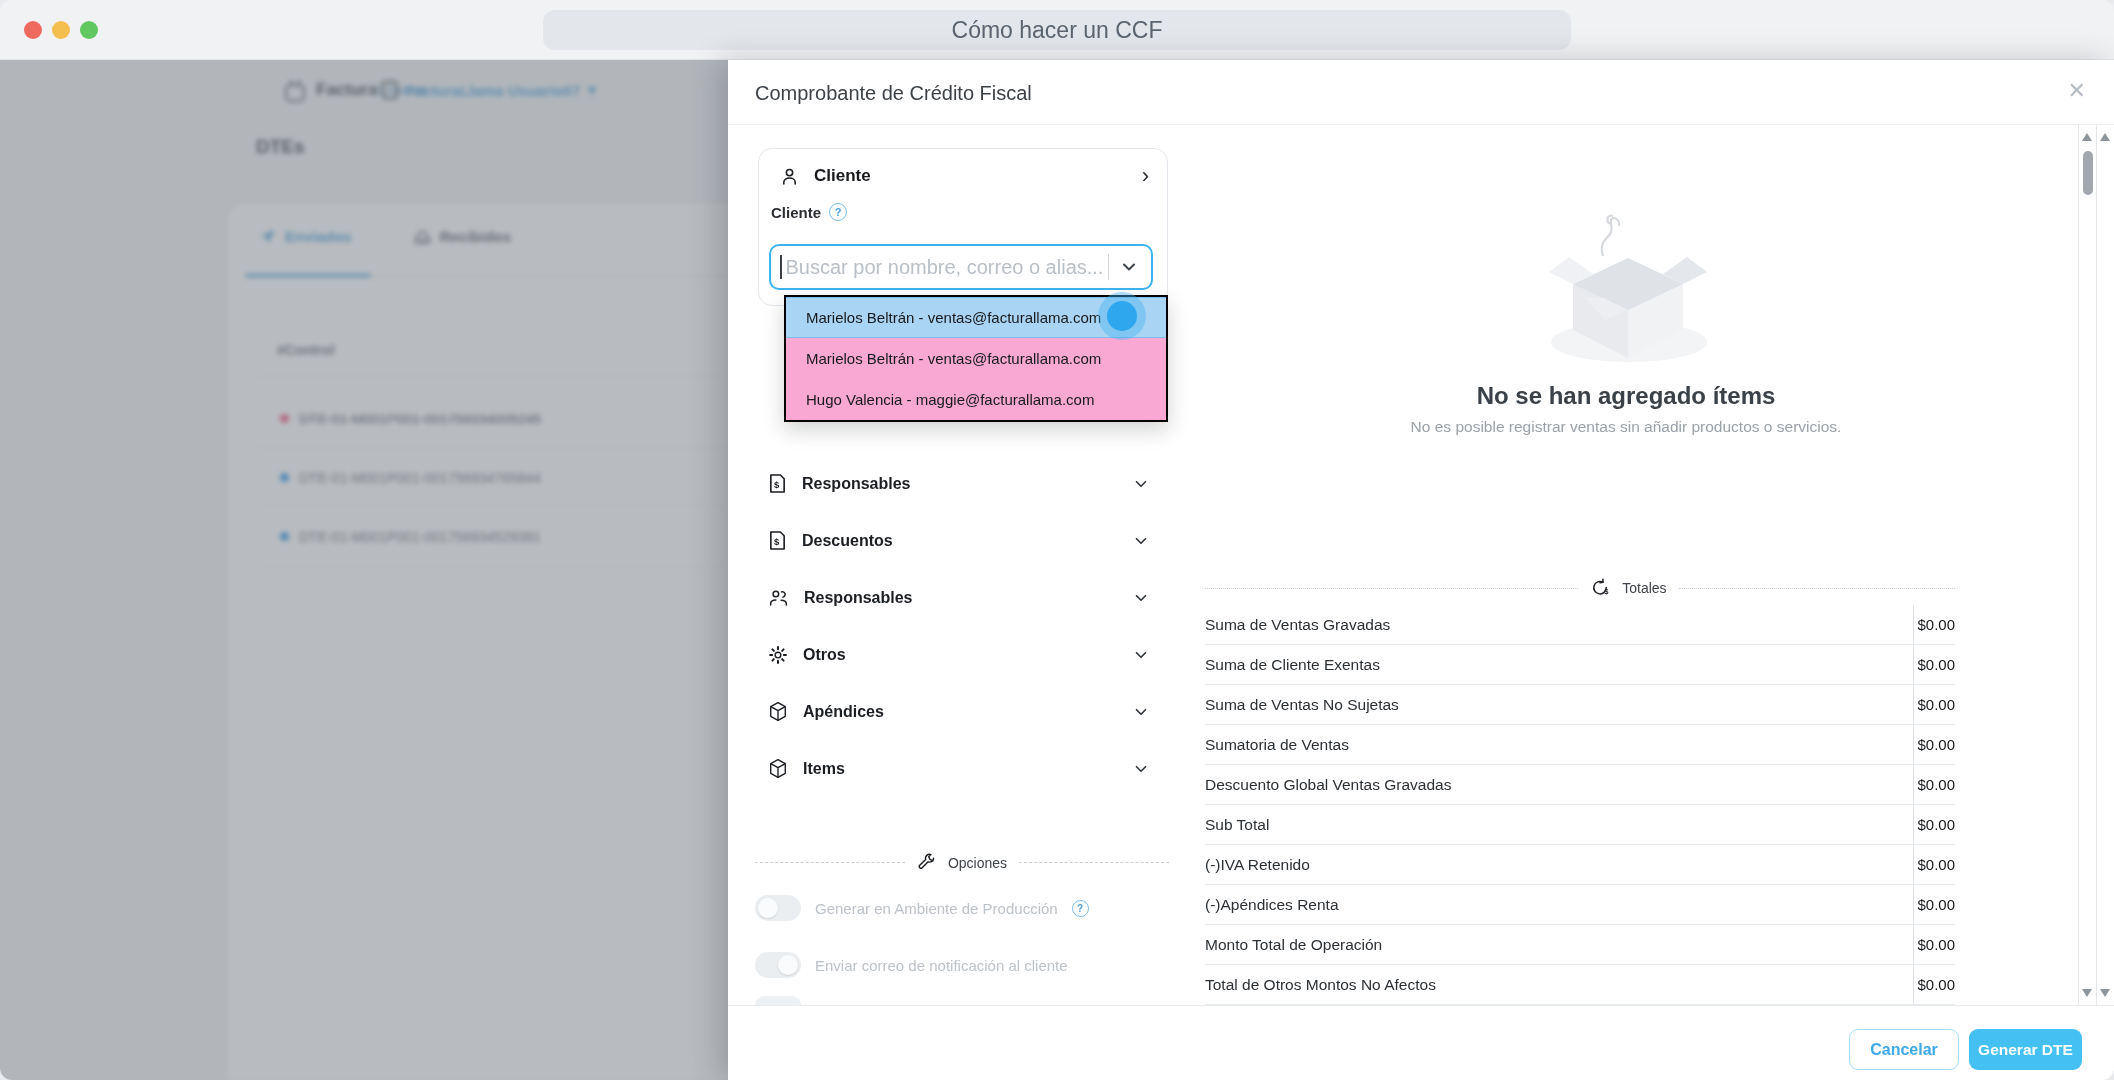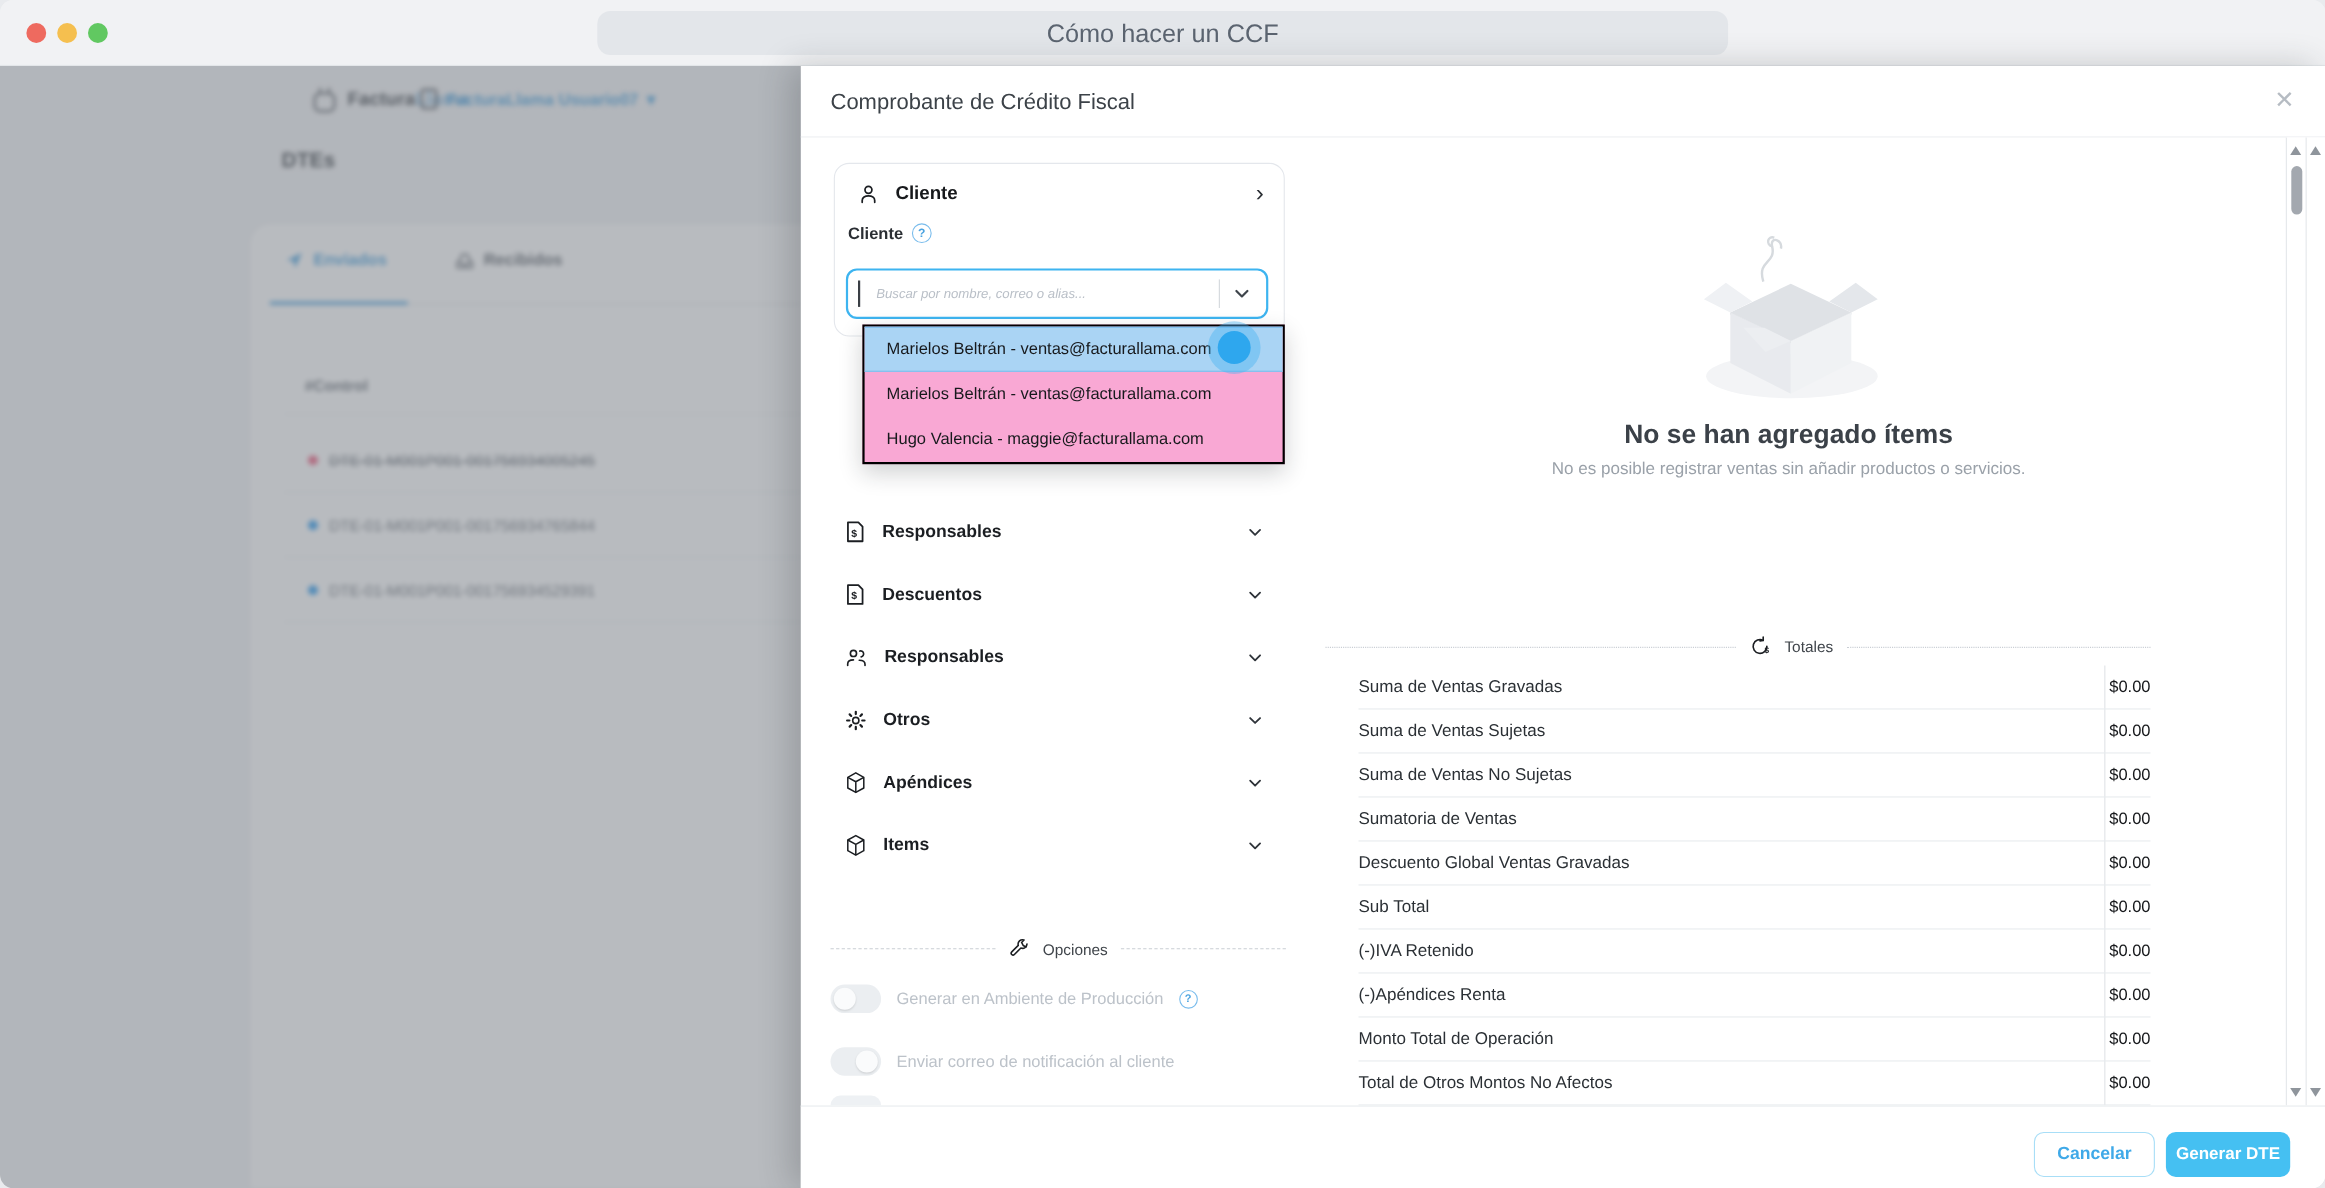--- a/index.html
+++ b/index.html
@@ -43,21 +43,21 @@
 
   
   .client-card { position:absolute; left:30px; top:88px; width:410px; height:158px; border:1.5px solid #e4e7ec; border-radius:14px; background:#fff; }
   .cc-head { display:flex; align-items:center; gap:14px; padding:16px 18px 10px 20px; }
   .cc-title { font-size:17px; font-weight:600; color:#17191c; }
   .cc-chev { margin-left:auto; font-size:22px; color:#2a2e33; line-height:1; }
   .cc-label-row { display:flex; align-items:center; gap:8px; padding:6px 12px 8px 12px; font-size:15px; font-weight:600; color:#2a2e33; }
   .help-dot { width:18px; height:18px; border:1.5px solid #79bcec; border-radius:50%; color:#4aa3e0; font-size:11px; font-weight:700; display:flex; align-items:center; justify-content:center; }
   .cc-input-wrap { position:absolute; left:10px; top:95px; width:384px; height:46px; border:2px solid #3db4f0; border-radius:10px; display:flex; align-items:center; background:#fff; }
   .cc-caret { width:1.5px; height:24px; background:#3a3f45; margin-left:9px; }
-  .cc-input { flex:1; border:none; outline:none; font-size:12px; color:#3a3f45; padding:0 15px; background:transparent; font-family:"Liberation Sans",sans-serif;font-style:italic; }
+  .cc-input { flex:1; border:none; outline:none; font-size:20px; color:#3a3f45; padding:0 4px; background:transparent; font-family:"Liberation Sans",sans-serif; }
   .cc-input::placeholder { color:#b9bfc7; }
   .cc-divider { width:1px; height:26px; background:#d3d7dc; margin-right:10px; }
   .cc-dd-icon { margin-right:12px; display:flex; }
 
   
   .dropdown { position:absolute; left:56px; top:235px; width:384px; background:#f9a8d4; border:2px solid #000000; box-shadow:0 8px 20px rgba(25,30,36,0.2); z-index:7; }
   .dd-opt { height:41px; display:flex; align-items:center; padding:0 20px; font-size:15px; color:#17191c; white-space:nowrap; }
   .dd-opt.sel { background:#aad4f4; border-top:1px solid #7cbdee; border-bottom:1px solid #7cbdee; }
   .click-ind-outer { position:absolute; left:370px; top:232px; width:48px; height:48px; border-radius:50%; background:rgba(72,178,240,0.42); z-index:8; }
   .click-ind-inner { position:absolute; left:9px; top:9px; width:30px; height:30px; border-radius:50%; background:#2ea7ee; }
@@ -85,21 +85,21 @@
   
   .illus { position:absolute; left:813px; top:150px; }
   .empty-title { position:absolute; left:598px; top:322px; width:600px; text-align:center; font-size:24px; font-weight:700; color:#3b4148; }
   .empty-sub { position:absolute; left:548px; top:358px; width:700px; text-align:center; font-size:15.5px; color:#9aa1a9; }
 
   
   .totals-div { left:477px; top:518px; width:750px; }
   .totals-div .line.l { flex:1.35; } .totals-div .line.r { flex:1; }
   .totals-div .line { border-top:1px dotted #c9ced4; }
   .tot-table { position:absolute; left:477px; top:545px; width:750px; }
-  .tot-row { height:40px; display:flex; align-items:center; border-bottom:1px solid #e8ebee;margin-left:30px; }
+  .tot-row { height:40px; display:flex; align-items:center; border-bottom:1px solid #e8ebee; }
   .tot-label { font-size:15.5px; color:#2b3035; }
   .tot-val { margin-left:auto; font-size:15px; color:#17191c; padding-left:18px; }
   .tot-vsep { position:absolute; left:1185px; top:545px; width:1px; height:400px; background:#e0e3e7; }
 
   
   .scroll-zone { position:absolute; right:0; top:65px; bottom:75px; width:36px; background:#fff; display:flex; }
   .scol { width:18px; border-left:1px solid #e4e7ea; position:relative; }
   .tri-up { position:absolute; left:3px; top:8px; width:0; height:0; border-left:5.5px solid transparent; border-right:5.5px solid transparent; border-bottom:8px solid #8f959c; }
   .tri-down { position:absolute; left:3px; bottom:8px; width:0; height:0; border-left:5.5px solid transparent; border-right:5.5px solid transparent; border-top:8px solid #8f959c; }
   .sthumb { position:absolute; left:4px; top:26px; width:10px; height:44px; border-radius:5px; background:#a3a8af; }
@@ -353,21 +353,21 @@
       <span class="line r"></span>
     </div>
 
     <div class="tot-vsep"></div>
     <div class="tot-table">
       <div class="tot-row">
           <span class="tot-label">Suma de Ventas Gravadas</span>
           <span class="tot-val">$0.00</span>
         </div>
       <div class="tot-row">
-          <span class="tot-label">Suma de Ventas Sujetas</span>
+          <span class="tot-label">Suma de Cliente Exentas</span>
           <span class="tot-val">$0.00</span>
         </div>
       <div class="tot-row">
           <span class="tot-label">Suma de Ventas No Sujetas</span>
           <span class="tot-val">$0.00</span>
         </div>
       <div class="tot-row">
           <span class="tot-label">Sumatoria de Ventas</span>
           <span class="tot-val">$0.00</span>
         </div>

